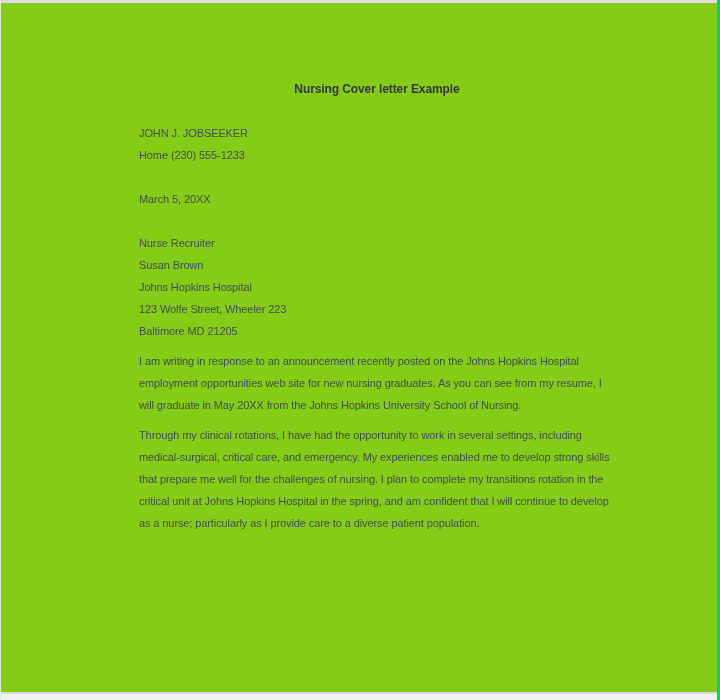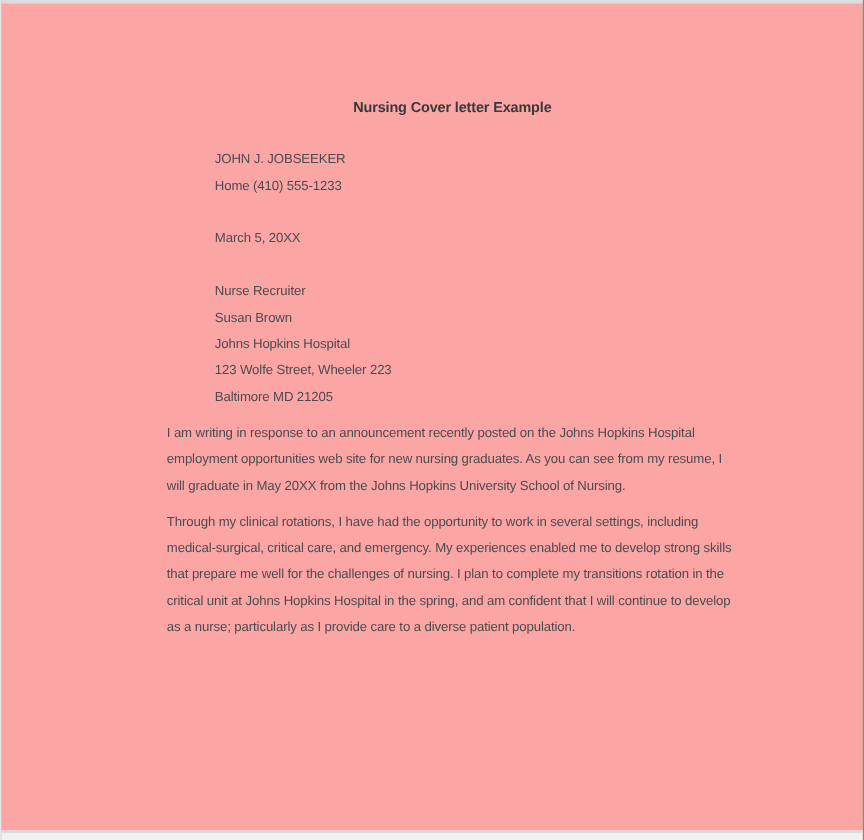--- a/index.html
+++ b/index.html
@@ -5,23 +5,23 @@
   html, body {
     margin: 0;
     padding: 0;
     background: #ffffff;
   }
   .page {
     position: relative;
     width: 720px;
     height: 700px;
     box-sizing: border-box;
-    background: #fca5a5;
+    background: #84cc16;
     border-left: 1px solid #e6e6e6;
-    border-right: 1px solid #22c55e;
+    border-right: 3px solid #22c55e;
     overflow: hidden;
     font-family: "Liberation Sans", sans-serif;
   }
   .band-top {
     position: absolute;
     top: 0; left: 0; right: 0;
     height: 3px;
     background: #dcdcdc;
   }
   .band-bottom {
@@ -41,36 +41,36 @@
     letter-spacing: -0.1px;
     color: #4a4c4e;
   }
   .doc-title {
     margin-top: 78px;
     text-align: center;
     font-weight: bold;
     font-size: 12px;
     color: #36383b;
   }
-  .block { margin-top: 22px; margin-left: 40px; }
+  .block { margin-top: 22px; }
   .para  { margin-top: 8px; text-align: left; }
 </style>
 </head>
 <body>
 
 <div class="page">
   <div class="band-top"></div>
 
   <div class="content">
 
     <div class="doc-title">Nursing Cover letter Example</div>
 
     <div class="block">
       <div>JOHN J. JOBSEEKER</div>
-      <div>Home (410) 555-1233</div>
+      <div>Home (230) 555-1233</div>
     </div>
 
     <div class="block">March 5, 20XX</div>
 
     <div class="block">
       <div>Nurse Recruiter</div>
       <div>Susan Brown</div>
       <div>Johns Hopkins Hospital</div>
       <div>123 Wolfe Street, Wheeler 223</div>
       <div>Baltimore MD 21205</div>

